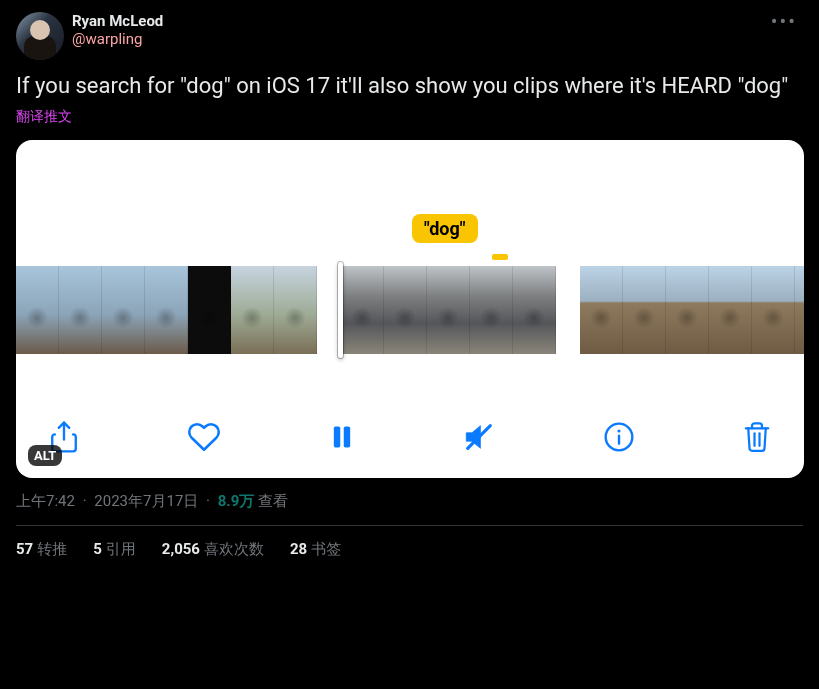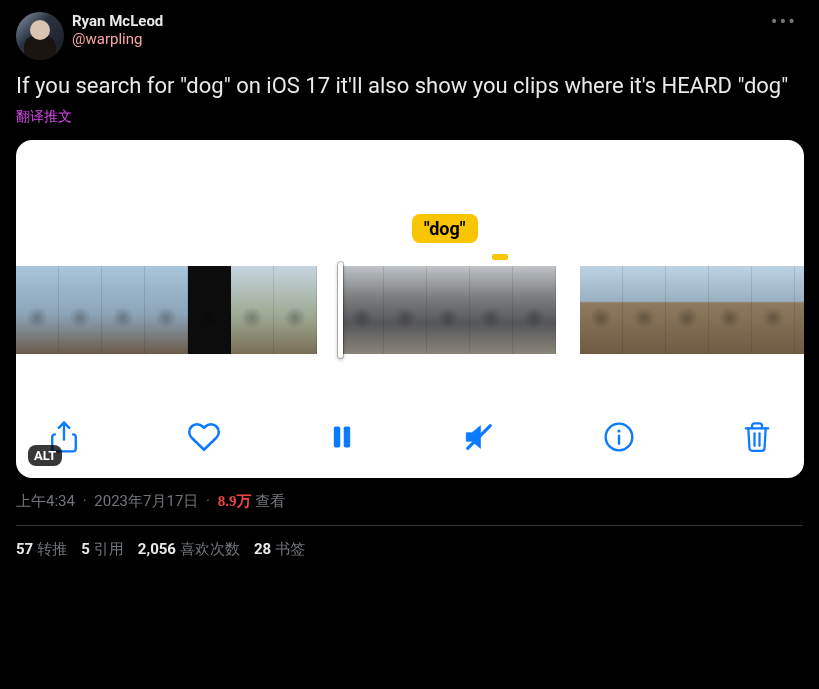--- a/index.html
+++ b/index.html
@@ -165,25 +165,25 @@
     border-radius: 8px;
   }
 
   .meta-row {
     color: #71767b;
     font-size: 15px;
     margin-top: 14px;
     padding-bottom: 14px;
     border-bottom: 1px solid #2f3336;
   }
-  .meta-row .views-count { color: #ef4444; font-weight: 700; font-family: Liberation Serif, serif; }
+  .meta-row .views-count { color: #0f766e; font-weight: 700; }
   .meta-sep { margin: 0 4px; }
   .stats-row {
     display: flex;
-    gap: 14px;
+    gap: 26px;
     color: #71767b;
     font-size: 15px;
     padding: 14px 0 8px 0;
     align-items: flex-end;
   }
   .stat { display: inline-flex; gap: 4px; cursor: pointer; }
   .stat .num { color: #e7e9ea; font-weight: 700; }
 </style>
 </head>
 <body>
@@ -276,21 +276,21 @@
           <line x1="10" y1="10" x2="10" y2="20"></line>
             <line x1="14" y1="10" x2="14" y2="20"></line>
         </svg>
       </span>
     </div>
 
     <span class="alt-badge">ALT</span>
   </div>
 
   <div class="meta-row">
-    <span>上午4:34</span>
+    <span>上午7:42</span>
     <span class="meta-sep">·</span>
     <span>2023年7月17日</span>
     <span class="meta-sep">·</span>
     <span class="views-count">8.9万</span>
     <span>查看</span>
   </div>
 
   <div class="stats-row">
     <span class="stat">
       <span class="num">57</span>

